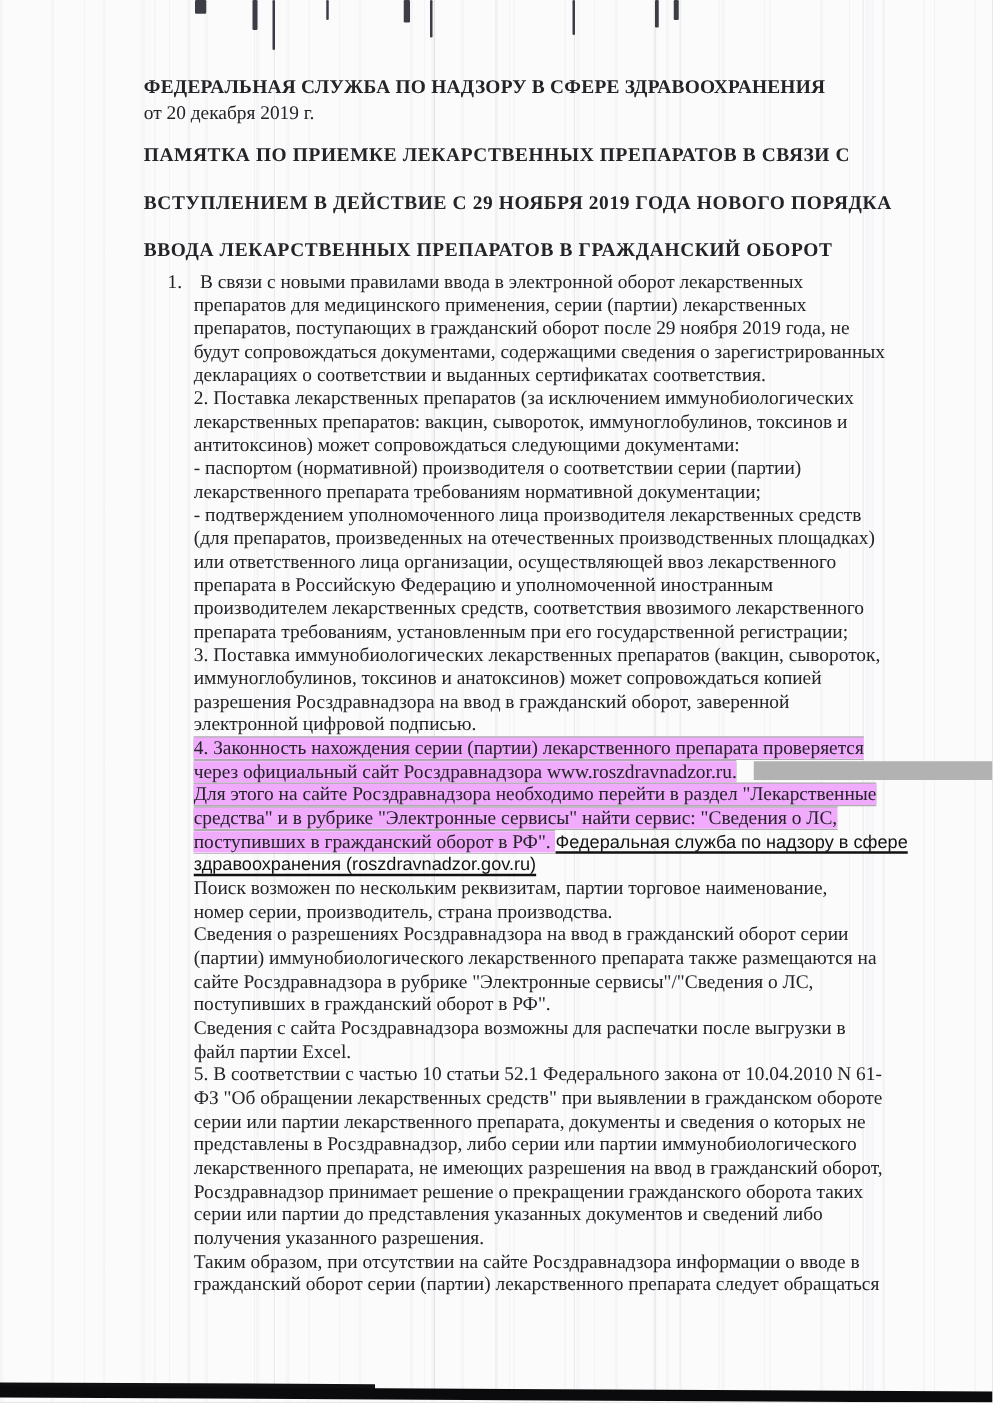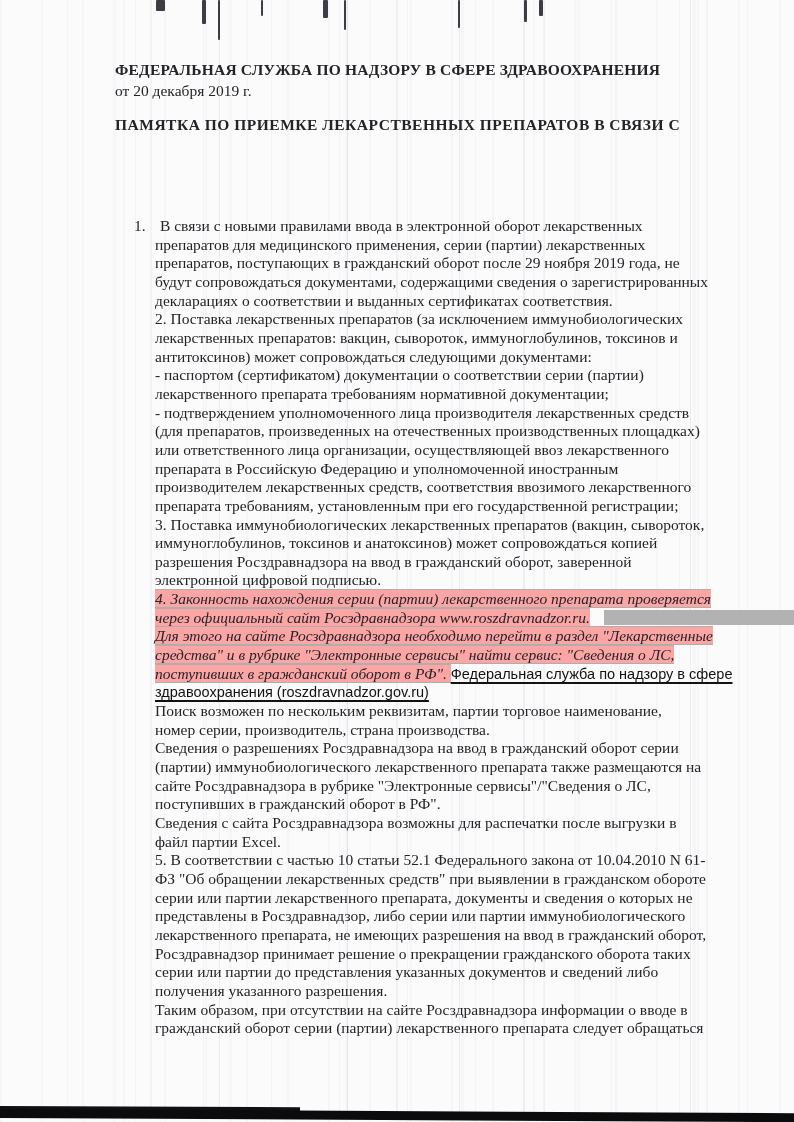--- a/index.html
+++ b/index.html
@@ -16,21 +16,21 @@
       repeating-linear-gradient(90deg, transparent 0 113px, rgba(120,130,150,0.04) 113px 116px);
   }
   .header-org{position:absolute;left:115px;top:61px;font-weight:bold;font-size:15.5px;letter-spacing:.2px;white-space:nowrap;}
   .header-date{position:absolute;left:115px;top:82px;font-weight:normal;font-size:15.5px;white-space:nowrap;}
   .doc-title{position:absolute;left:115px;font-weight:bold;font-size:15.5px;letter-spacing:.5px;white-space:nowrap;font-family:Liberation Serif, serif;}
   .title-1{top:116px}.title-2{top:154px}.title-3{top:192px}
   .body{position:absolute;left:155px;top:217px;font-size:15.5px;line-height:18.65px;}
   .line{white-space:nowrap;position:relative;}
   .line.has-marker{margin-left:-21px;}
   .marker{display:inline-block;width:26px;}
-  .hl{background:#fca5a5;box-shadow:0 1px 0 #aeaeae, 0 -1px 0 #aeaeae;font-style:italic;}
+  .hl{background:#f0abfc;box-shadow:0 1px 0 #aeaeae, 0 -1px 0 #aeaeae;}
   .hl-block{display:inline-block;width:228px;height:15px;background:#b2b2b2;margin-left:14px;vertical-align:-2px;}
   .link{font-family:"Liberation Sans", sans-serif;font-size:14.5px;color:#121212;
         text-decoration:underline;text-decoration-thickness:1.8px;text-underline-offset:3px;text-align:center;}
   .tick{position:absolute;background:rgba(18,20,28,0.82);border-radius:1px;}
   .streak{position:absolute;top:0;height:1112px;pointer-events:none;}
   .bottom-bar{position:absolute;left:-4px;top:1109px;width:812px;height:9px;background:#0b0b0d;
               transform:rotate(0.3deg);transform-origin:left center;}
   .bottom-bar-thick{position:absolute;left:0;top:1106px;width:300px;height:5px;background:#101013;
               transform:rotate(0.25deg);transform-origin:left center;}
 </style>
@@ -56,31 +56,33 @@
   <div class="tick" style="left:323px;top:0;width:5px;height:18px;"></div>
   <div class="tick" style="left:344px;top:0;width:2px;height:30px;"></div>
   <div class="tick" style="left:458px;top:0;width:2px;height:28px;"></div>
   <div class="tick" style="left:524px;top:0;width:3px;height:22px;"></div>
   <div class="tick" style="left:539px;top:0;width:4px;height:16px;"></div>
 
   <div class="header-org">ФЕДЕРАЛЬНАЯ СЛУЖБА ПО НАДЗОРУ В СФЕРЕ ЗДРАВООХРАНЕНИЯ</div>
   <div class="header-date">от 20 декабря 2019 г.</div>
 
   <div class="doc-title title-1">ПАМЯТКА ПО ПРИЕМКЕ ЛЕКАРСТВЕННЫХ ПРЕПАРАТОВ В СВЯЗИ С</div>
+  <div class="doc-title title-2">ВСТУПЛЕНИЕМ В ДЕЙСТВИЕ С 29 НОЯБРЯ 2019 ГОДА НОВОГО ПОРЯДКА</div>
+  <div class="doc-title title-3">ВВОДА ЛЕКАРСТВЕННЫХ ПРЕПАРАТОВ В ГРАЖДАНСКИЙ ОБОРОТ</div>
 
   <div class="body">
       <div class="line has-marker"><span class="marker">1.</span><span class="">В связи с новыми правилами ввода в электронной оборот лекарственных</span></div>
       <div class="line"><span class="">препаратов для медицинского применения, серии (партии) лекарственных</span></div>
       <div class="line"><span class="">препаратов, поступающих в гражданский оборот после 29 ноября 2019 года, не</span></div>
       <div class="line"><span class="">будут сопровождаться документами, содержащими сведения о зарегистрированных</span></div>
       <div class="line"><span class="">декларациях о соответствии и выданных сертификатах соответствия.</span></div>
       <div class="line"><span class="">2. Поставка лекарственных препаратов (за исключением иммунобиологических</span></div>
       <div class="line"><span class="">лекарственных препаратов: вакцин, сывороток, иммуноглобулинов, токсинов и</span></div>
       <div class="line"><span class="">антитоксинов) может сопровождаться следующими документами:</span></div>
-      <div class="line"><span class="">- паспортом (сертификатом) документации о соответствии серии (партии)</span></div>
+      <div class="line"><span class="">- паспортом (нормативной) производителя о соответствии серии (партии)</span></div>
       <div class="line"><span class="">лекарственного препарата требованиям нормативной документации;</span></div>
       <div class="line"><span class="">- подтверждением уполномоченного лица производителя лекарственных средств</span></div>
       <div class="line"><span class="">(для препаратов, произведенных на отечественных производственных площадках)</span></div>
       <div class="line"><span class="">или ответственного лица организации, осуществляющей ввоз лекарственного</span></div>
       <div class="line"><span class="">препарата в Российскую Федерацию и уполномоченной иностранным</span></div>
       <div class="line"><span class="">производителем лекарственных средств, соответствия ввозимого лекарственного</span></div>
       <div class="line"><span class="">препарата требованиям, установленным при его государственной регистрации;</span></div>
       <div class="line"><span class="">3. Поставка иммунобиологических лекарственных препаратов (вакцин, сывороток,</span></div>
       <div class="line"><span class="">иммуноглобулинов, токсинов и анатоксинов) может сопровождаться копией</span></div>
       <div class="line"><span class="">разрешения Росздравнадзора на ввод в гражданский оборот, заверенной</span></div>

